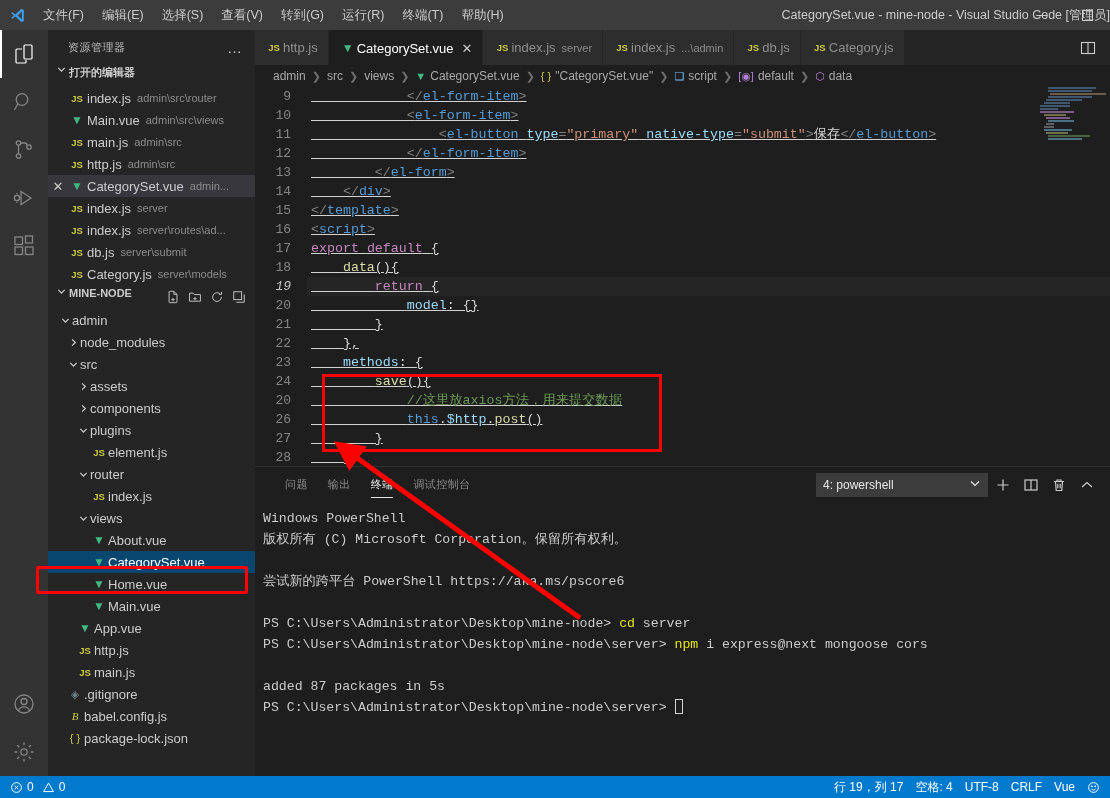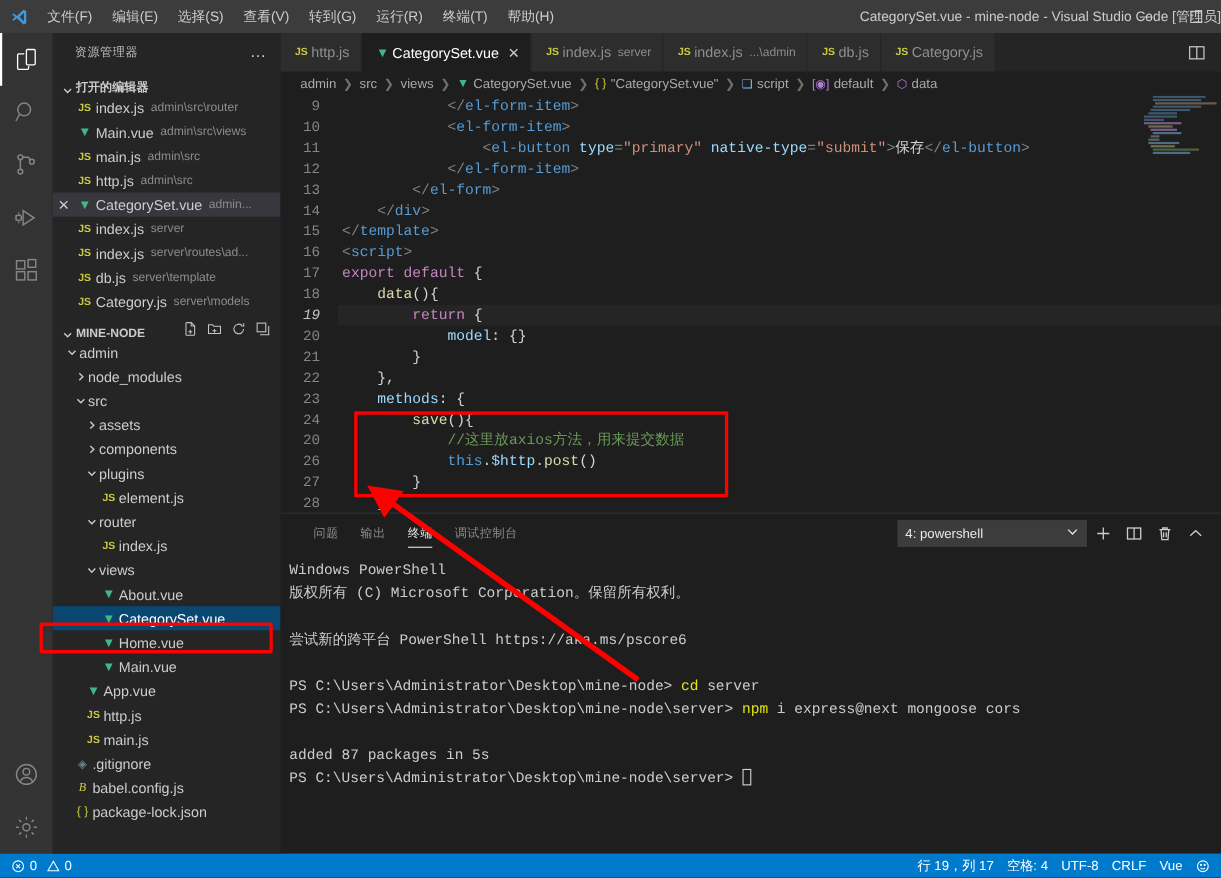--- a/index.html
+++ b/index.html
@@ -55,21 +55,21 @@
   .sidebar {
     width: 207px; flex: 0 0 207px; background: #252526;
     display: flex; flex-direction: column; overflow: hidden; position: relative;
   }
   .sidebar-title {
     height: 35px; display: flex; align-items: center; padding: 0 6px 0 20px;
     font-size: 11px; letter-spacing: .5px; color: #bbbbbb; flex: 0 0 35px; text-align: center;
   }
   .sidebar-title .dots { margin-left: auto; color: #cccccc; font-size: 15px; padding-right: 6px; letter-spacing:1px;}
   .section-header {
-    height: 22px; display: flex; align-items: flex-end; font-size: 11px;
+    height: 22px; display: flex; align-items: flex-start; font-size: 11px;
     font-weight: bold; color: #cccccc; padding-left: 5px; flex: 0 0 22px;
   }
   .twisty { width: 16px; display: inline-flex; justify-content: center; align-items: center; color: #cccccc; }
   .twisty svg { width: 9px; height: 9px; }
   .section-actions { margin-left: auto; display: flex; gap: 2px; padding-right: 6px; }
   .section-actions span { width: 20px; height: 20px; display: flex; align-items: center; justify-content: center; color: #c5c5c5;}
   .section-actions svg { width: 14px; height: 14px; }
 
   .tree-row {
     height: 22px; display: flex; align-items: center; font-size: 13px;
@@ -111,21 +111,21 @@
   .bc-item { display: flex; align-items: center; gap: 4px; }
   .bc-icon { font-size: 11px; }
 
   .code-area { flex: 1 1 auto; position: relative; overflow: hidden; min-height: 0; display: flex; }
   .gutter { width: 52px; flex: 0 0 52px; text-align: right; padding-right: 16px; }
   .ln { height: 19px; line-height: 19px; font-size: 13px; color: #858585; font-family: "Liberation Mono", monospace; }
   .ln.cur { color: #c6c6c6; font-style: italic; }
   .code-lines { flex: 1 1 auto; position: relative; }
   .cl {
     height: 19px; line-height: 19px; font-size: 13.3px; white-space: pre;
-    font-family: "Liberation Mono", monospace; color: #d4d4d4; padding-left: 4px;
+    font-family: "Liberation Mono", monospace; color: #d4d4d4; padding-left: 4px; text-decoration: underline;
   }
   .cl.cur { background: rgba(255,255,255,0.035); }
   .tk-tag { color: #569cd6; }
   .tk-punct { color: #808080; }
   .tk-attr { color: #9cdcfe; }
   .tk-str { color: #ce9178; }
   .tk-kw { color: #c586c0; }
   .tk-fn { color: #dcdcaa; }
   .tk-com { color: #6a9955; }
   .tk-blue { color: #569cd6; }
@@ -346,21 +346,21 @@
             </span>
           <span class="fname">index.js</span>
           <span class="fdesc">server\routes\ad...</span>
         </div>
         <div class="tree-row">
           <span class="closebox"></span>
           <span class="ficon">
               <span class="js-badge">JS</span>
             </span>
           <span class="fname">db.js</span>
-          <span class="fdesc">server\template</span>
+          <span class="fdesc">server\submit</span>
         </div>
         <div class="tree-row">
           <span class="closebox"></span>
           <span class="ficon">
               <span class="js-badge">JS</span>
             </span>
           <span class="fname">Category.js</span>
           <span class="fdesc">server\models</span>
         </div>
       </div>

